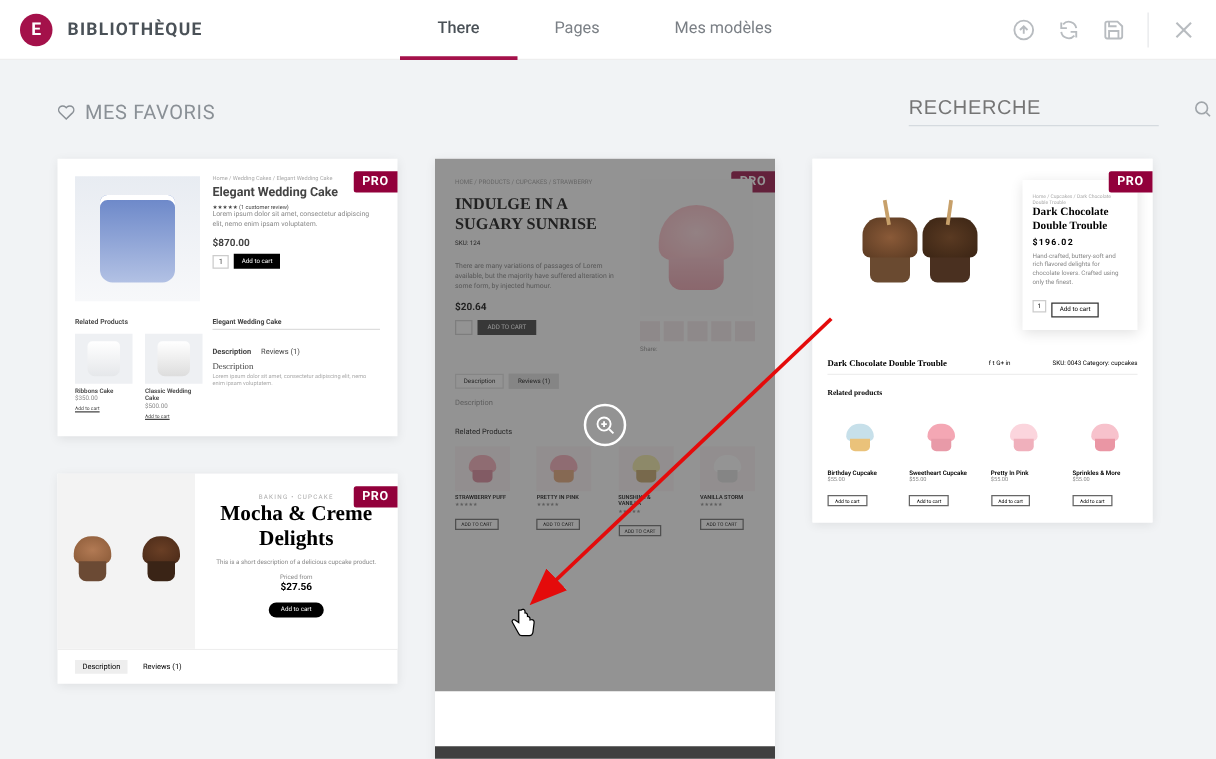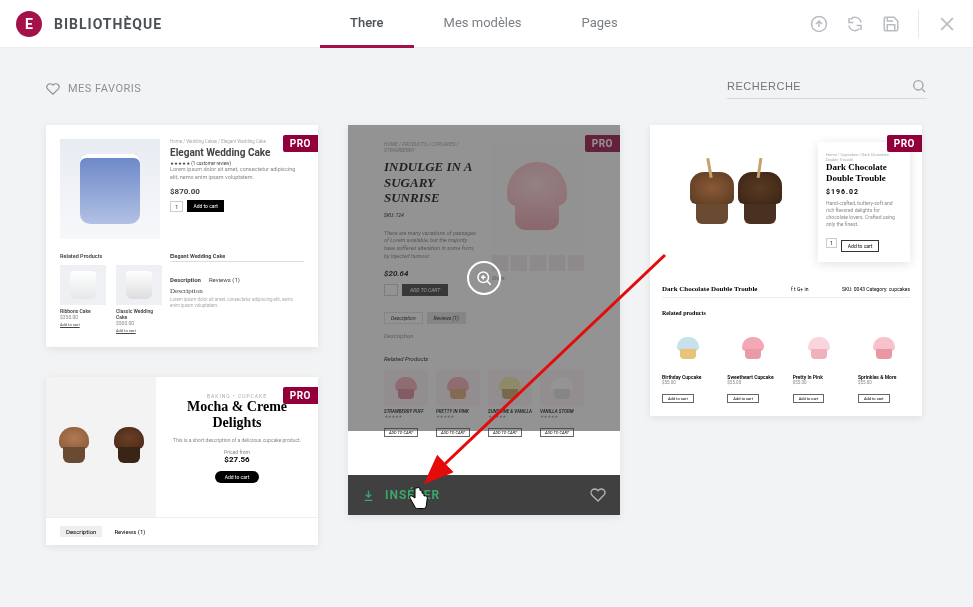--- a/index.html
+++ b/index.html
@@ -16,23 +16,23 @@
   .header-icons { display: flex; align-items: center; padding-right: 16px; gap: 18px; }
   .hicon { width: 18px; height: 18px; color: #b8bcc0; cursor: pointer; display: flex; align-items: center; justify-content: center; }
   .hsep { width: 1px; height: 28px; background: #e6e8ea; }
   .close-x { font-size: 22px; color: #b8bcc0; cursor: pointer; }
 
   
   .filter-row { padding: 30px 46px 20px 46px; display: flex; align-items: center; justify-content: space-between; }
   .filter-left { display: flex; align-items: center; gap: 28px; }
   .select-box { background: #fff; border: 1px solid #d5dadf; border-radius: 3px; padding: 6px 10px; font-size: 12px; color: #555; display: flex; align-items: center; gap: 32px; cursor: pointer; }
   .select-ctrls { display: flex; gap: 8px; color: #aaa; font-size: 10px; }
-  .favs { display: flex; align-items: center; gap: 8px; color: #8a9096; font-size: 11px; letter-spacing: 0.5px; cursor: pointer; }
+  .favs { display: flex; align-items: center; gap: 8px; color: #8a9096; font-size: 16px; letter-spacing: 0.5px; cursor: pointer; }
   .search-area { display: flex; align-items: center; gap: 20px; width: 200px; border-bottom: 1px solid #d5dadf; padding-bottom: 4px; }
-  .search-text { font-size: 11px; color: #4d7c0f; letter-spacing: 0.5px; flex: 1; border: none; outline: none; background: transparent; }
+  .search-text { font-size: 16px; color: #4d7c0f; letter-spacing: 0.5px; flex: 1; border: none; outline: none; background: transparent; }
   .mag { color: #a0a5aa; }
 
   
   .grid { padding: 6px 46px 0 46px; display: flex; gap: 30px; align-items: flex-start; }
   .col { width: 272px; display: flex; flex-direction: column; gap: 30px; }
 
   .card { background: #fff; box-shadow: 0 2px 8px rgba(0,0,0,0.08); position: relative; }
   .pro { position: absolute; top: 10px; right: 0; background: #92003b; color: #fff; font-size: 10px; font-weight: 700; padding: 3px 7px; letter-spacing: 0.5px; border-radius: 2px 0 0 2px; }
 
   
@@ -65,34 +65,34 @@
   .c1-tabs { font-size: 6px; margin-top: 14px; display: flex; gap: 8px; }
   .c1-dh { font-size: 7px; margin-top: 4px; }
 
   
   .cm-body { display: flex; height: 140px; }
   .cm-left { width: 110px; background: #f3f3f3; display: flex; align-items: center; justify-content: space-around; padding: 10px 0; }
   .cupcake-choc { width: 32px; height: 40px; position: relative; }
   .cup-frost { width: 30px; height: 22px; border-radius: 14px 14px 6px 6px; margin: 0 auto; }
   .cup-base { width: 22px; height: 16px; margin: -2px auto 0; border-radius: 0 0 6px 6px; }
   .cm-right { flex: 1; background: #fff; padding: 16px 12px; text-align: center; }
-  .cm-title { font-family: Georgia, serif; font-size: 14px; font-weight: 700; }
+  .cm-title { font-family: Georgia, serif; font-size: 17px; font-weight: 700; }
   .cm-desc { font-size: 5px; color: #888; margin: 6px 0; }
   .cm-price { font-size: 8px; font-weight: 700; }
   .cm-cart { background: #000; color: #fff; font-size: 5px; padding: 3px 10px; display: inline-block; margin-top: 6px; border-radius: 10px; }
   .cm-tabs { padding: 8px 14px; font-size: 6px; display: flex; gap: 6px; border-top: 1px solid #eee; }
   .cm-tab { padding: 2px 6px; }
   .cm-tab.active { background: #eee; }
 
   
   .c2 { background: #fff; }
   .c2-inner { position: relative; }
   .dim-overlay { position: absolute; inset: 0; background: rgba(60,60,60,0.55); display: flex; align-items: center; justify-content: center; }
   .mag-circle { width: 34px; height: 34px; border: 2px solid #fff; border-radius: 50%; display: flex; align-items: center; justify-content: center; color: #fff; }
-  .c2-body { padding: 16px 36px 12px; background: #fdfdfd; height: 306px; font-style: italic; }
+  .c2-body { padding: 16px 16px 12px; background: #fdfdfd; height: 426px; }
   .c2-top { display: flex; gap: 16px; }
   .c2-text { flex: 1; }
   .c2-htxt { font-size: 5px; color: #999; }
   .c2-title { font-family: Georgia, serif; font-size: 13px; font-weight: 700; margin-top: 6px; line-height: 1.2; }
   .c2-sku { font-size: 5px; margin-top: 6px; }
   .c2-desc { font-size: 5.5px; color: #777; margin-top: 12px; line-height: 1.4; }
   .c2-price { font-size: 8px; font-weight: 700; margin-top: 8px; }
   .c2-cartrow { display: flex; gap: 4px; margin-top: 6px; }
   .c2-qty { border: 1px solid #ccc; width: 14px; height: 12px; }
   .c2-cartbtn { background: #333; color: #fff; font-size: 5px; padding: 3px 8px; }
@@ -143,22 +143,22 @@
 </head>
 <body>
 
 <div class="header">
   <div class="logo-area">
     <div class="logo-badge">E</div>
     <div class="logo-text">BIBLIOTHÈQUE</div>
   </div>
   <div class="tabs">
     <div class="tab active">There</div>
+    <div class="tab">Pages</div>
     <div class="tab">Mes modèles</div>
-    <div class="tab">Pages</div>
   </div>
   <div class="header-icons">
     <div class="hicon">
       <svg width="18" height="18" viewBox="0 0 24 24" fill="none" stroke="currentColor" stroke-width="2">
           <circle cx="12" cy="12" r="10"></circle>
           <path d="M12 16V8M8 12l4-4 4 4"></path>
         </svg>
     </div>
     <div class="hicon">
       <svg width="18" height="18" viewBox="0 0 24 24" fill="none" stroke="currentColor" stroke-width="2">

